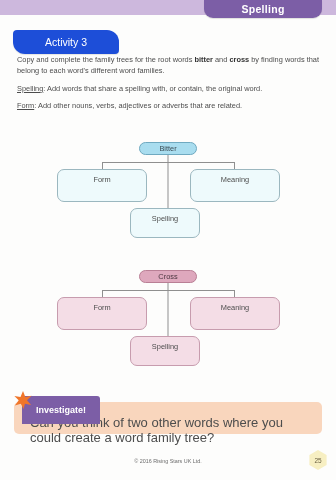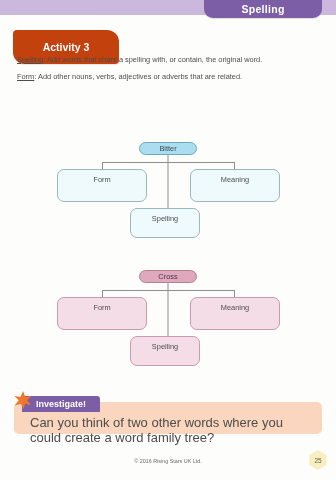--- a/index.html
+++ b/index.html
@@ -45,27 +45,27 @@
     justify-content: center;
     box-shadow: 0 1px 1px rgba(0,0,0,0.12);
   }
 
   
   .activity-badge {
     position: absolute;
     top: 30px;
     left: 13px;
     min-width: 78px;
-    height: 34px;
+    height: 24px;
     padding: 0 14px;
-    background: #c2410c;
+    background: #1d4ed8;
     border-radius: 4px 12px 4px 12px;
     color: #ffffff;
     font-size: 10.5px;
-    font-weight: bold;
+    font-weight: normal;
     display: flex;
     align-items: center;
     justify-content: center;
     box-shadow: 0 1px 1px rgba(0,0,0,0.10);
   }
 
   
   .instructions {
     position: absolute;
     top: 54px;
@@ -164,21 +164,21 @@
     width: 308px;
     height: 32px;
     background: #f9d6bd;
     border-radius: 5px;
   }
   .investigate-tab {
     position: absolute;
     left: 22px;
     top: 396px;
     width: 78px;
-    height: 16px;
+    height: 28px;
     background: #7c5ea6;
     border-radius: 3px 3px 0 0;
     color: #ffffff;
     font-size: 9px;
     font-weight: bold;
     display: flex;
     align-items: center;
     justify-content: center;
     z-index: 3;
   }
@@ -228,20 +228,21 @@
 <body>
 
 <div class="page">
 
   <div class="header-band"></div>
   <div class="header-tab">Spelling</div>
 
   <div class="activity-badge">Activity 3</div>
 
   <div class="instructions">
+    <p class="intro"><span>Copy and complete the family trees for the root words </span><b>bitter</b><span> and </span><b>cross</b><span> by finding words that belong to each word's different word families.</span></p>
 
     <p class="def-line"><span class="term">Spelling</span><span>: Add words that share a spelling with, or contain, the original word.</span></p>
 
     <p class="def-line"><span class="term">Form</span><span>: Add other nouns, verbs, adjectives or adverbs that are related.</span></p>
 
   </div>
 
   <div class="tree" id="tree-bitter">
     <div class="root-pill pill-blue">Bitter</div>
     <div class="connector conn-stem"></div>

